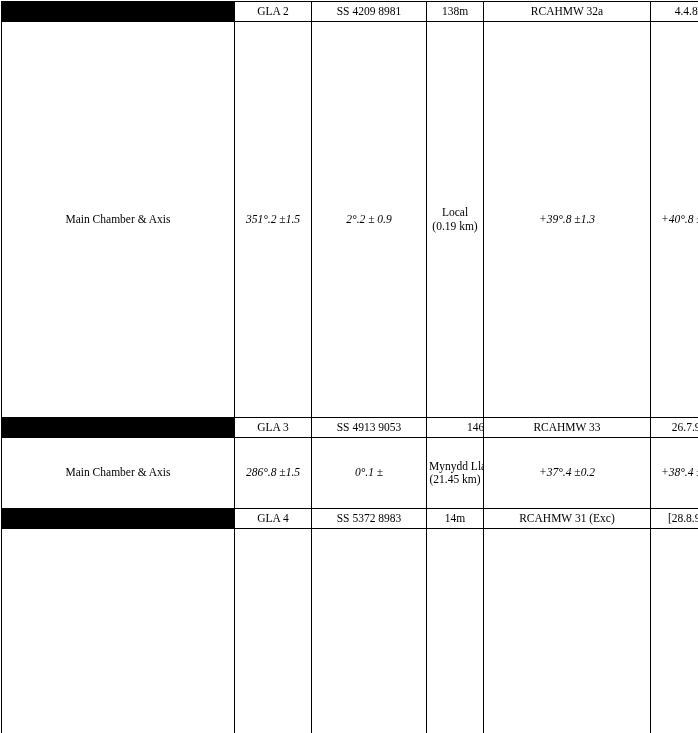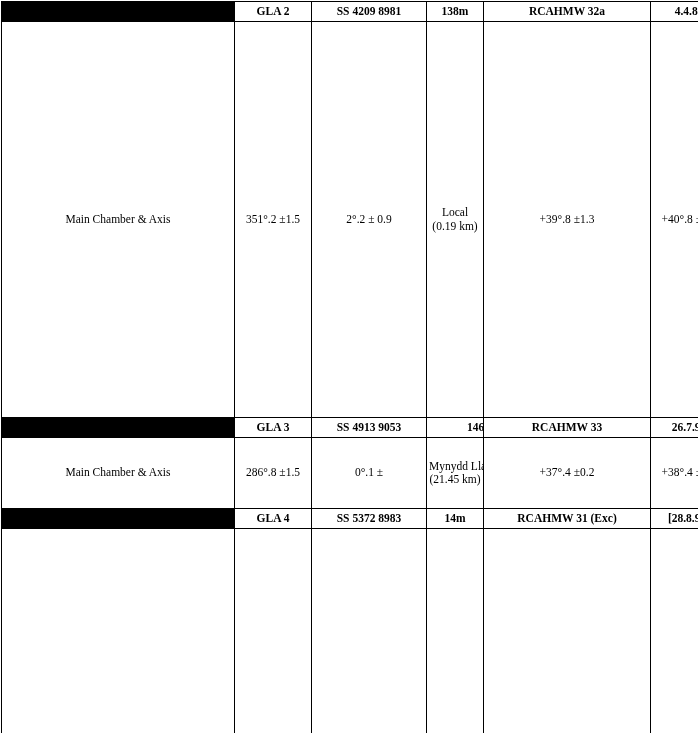--- a/index.html
+++ b/index.html
@@ -36,21 +36,20 @@
     text-align: center;
     vertical-align: middle;
     color: #000;
     overflow: hidden;
     word-wrap: break-word;
   }
   
   tr.site-row td {
     height: 19px;
     padding: 0 2px;
-    font-weight: bold;
   }
   td.site-name {
     background: #000000;
     color: #ffffff;
     font-weight: bold;
     font-size: 14px;
     text-align: left;
     padding-left: 6px;
     letter-spacing: 0.2px;
     white-space: nowrap;
@@ -73,20 +72,21 @@
     text-align: left;
     padding-left: 6px;
     white-space: nowrap;
     font-size: 11.5px;
   }
   td.azimuth,
   td.horizon,
   td.dec,
   td.declination2 {
     white-space: nowrap;
+    font-style: italic;
   }
   td.profile .prof-name {
     display: block;
     white-space: nowrap;
   }
   td.profile .prof-dist {
     display: block;
     white-space: nowrap;
   }
   td.dec .dec-main {

